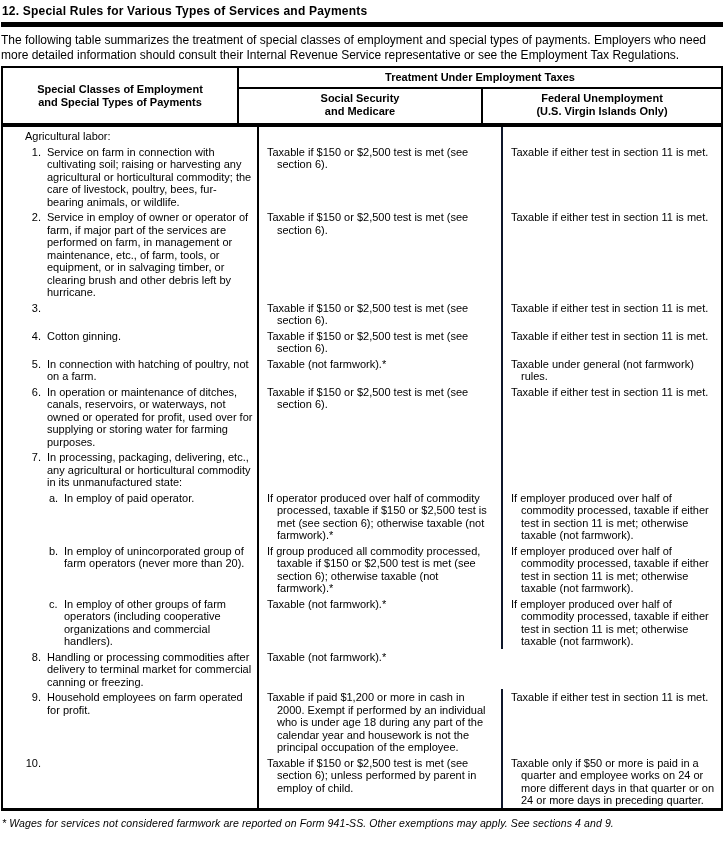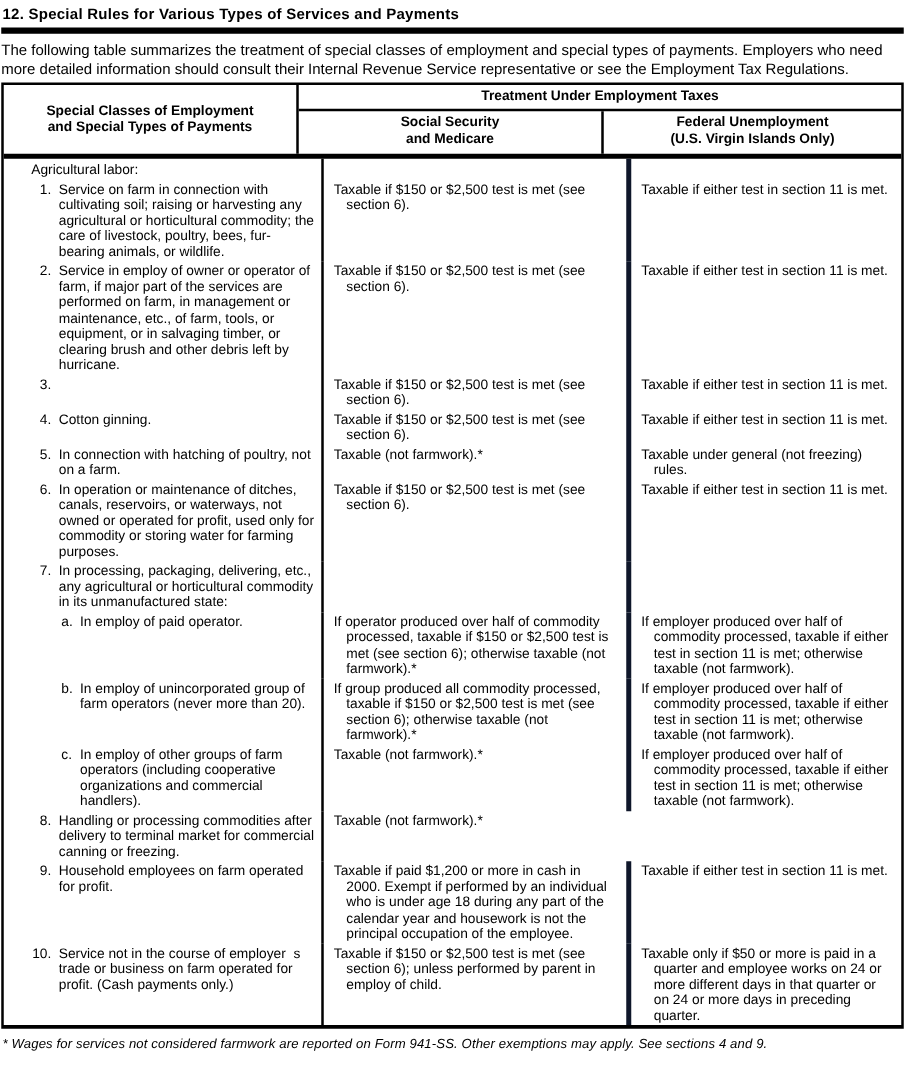--- a/index.html
+++ b/index.html
@@ -31,21 +31,21 @@
     text-align:center; font-weight:bold; font-size:11px; line-height:13px;
     padding:3px 0 5px; white-space:pre-line;
   }
   .th-c3 { border-left:2px solid #000; }
 
   .tbody { font-size:11px; line-height:12.5px;padding-left:20px; }
   .trow { display:grid; grid-template-columns:236px 242px 1fr; }
   .cell { min-height:1px; }
   .c1 { border-right:2px solid #000; padding:2px 4px 1px 2px; display:flex; align-items:flex-start; }
   .c2 { padding:2px 6px 1px 18px; text-indent:-10px; }
-  .c3 { border-left:4px solid #0f172a; padding:2px 6px 1px 18px; text-indent:-10px; }
+  .c3 { border-left:2px solid #0f172a; padding:2px 6px 1px 18px; text-indent:-10px; }
   .num { flex:0 0 16px; text-align:right; margin-right:6px; }
   .trow.sub .num { flex:0 0 10px; text-align:left; margin-left:24px; margin-right:5px; }
   .itext { flex:1; }
   .section-text { padding-top:1px; }
 
   .footnote { font-size:10.5px; font-style:italic; padding:6px 1px 0 1px; letter-spacing:0.1px; }
 </style>
 </head>
 <body>
 
@@ -110,26 +110,26 @@
           </div>
           <div class="cell c2">Taxable if $150 or $2,500 test is met (see section 6).</div>
           <div class="cell c3">Taxable if either test in section 11 is met.</div>
         </div>
         <div class="trow">
           <div class="cell c1">
             <span class="num">5.</span>
             <span class="itext">In connection with hatching of poultry, not on a farm.</span>
           </div>
           <div class="cell c2">Taxable (not farmwork).*</div>
-          <div class="cell c3">Taxable under general (not freezing) rules.</div>
+          <div class="cell c3">Taxable under general (not farmwork) rules.</div>
         </div>
         <div class="trow">
           <div class="cell c1">
             <span class="num">6.</span>
-            <span class="itext">In operation or maintenance of ditches, canals, reservoirs, or waterways, not owned or operated for profit, used only for commodity or storing water for farming purposes.</span>
+            <span class="itext">In operation or maintenance of ditches, canals, reservoirs, or waterways, not owned or operated for profit, used over for supplying or storing water for farming purposes.</span>
           </div>
           <div class="cell c2">Taxable if $150 or $2,500 test is met (see section 6).</div>
           <div class="cell c3">Taxable if either test in section 11 is met.</div>
         </div>
         <div class="trow">
           <div class="cell c1">
             <span class="num">7.</span>
             <span class="itext">In processing, packaging, delivering, etc., any agricultural or horticultural commodity in its unmanufactured state:</span>
           </div>
           <div class="cell c2"></div>
@@ -170,21 +170,20 @@
           <div class="cell c1">
             <span class="num">9.</span>
             <span class="itext">Household employees on farm operated for profit.</span>
           </div>
           <div class="cell c2">Taxable if paid $1,200 or more in cash in 2000. Exempt if performed by an individual who is under age 18 during any part of the calendar year and housework is not the principal occupation of the employee.</div>
           <div class="cell c3">Taxable if either test in section 11 is met.</div>
         </div>
         <div class="trow">
           <div class="cell c1">
             <span class="num">10.</span>
-            <span class="itext">Service not in the course of employer&nbsp; s trade or business on farm operated for profit. (Cash payments only.)</span>
           </div>
           <div class="cell c2">Taxable if $150 or $2,500 test is met (see section 6); unless performed by parent in employ of child.</div>
           <div class="cell c3">Taxable only if $50 or more is paid in a quarter and employee works on 24 or more different days in that quarter or on 24 or more days in preceding quarter.</div>
         </div>
       </div>
 
   </div>
 
   <div class="footnote">* Wages for services not considered farmwork are reported on Form 941-SS. Other exemptions may apply. See sections 4 and 9.</div>
 

